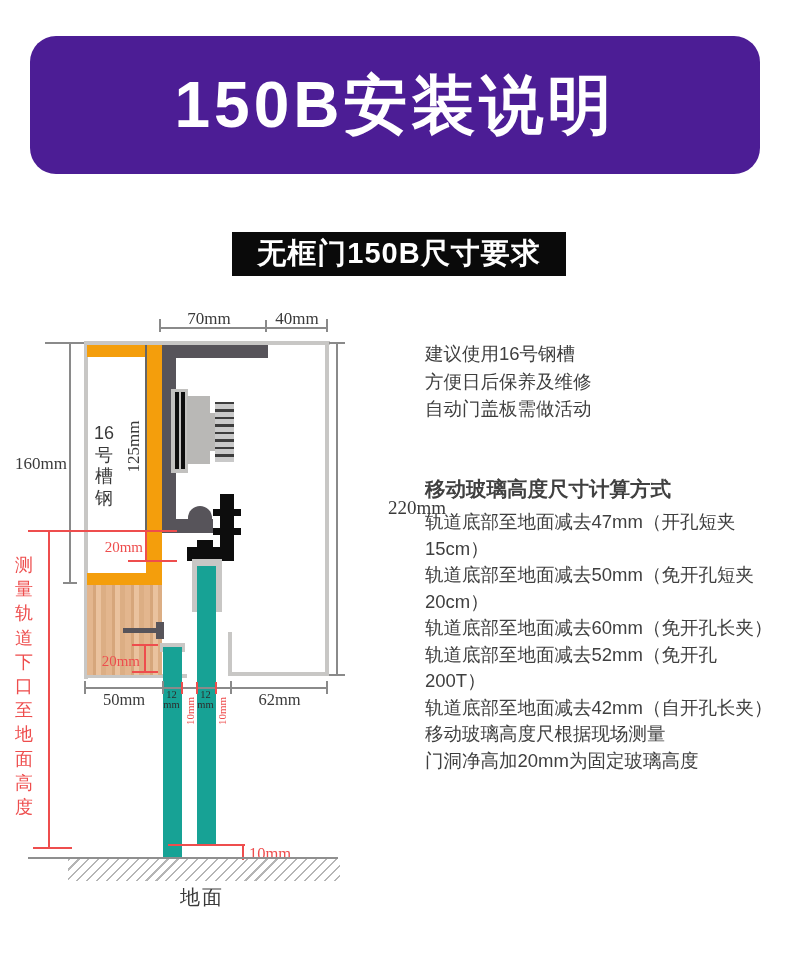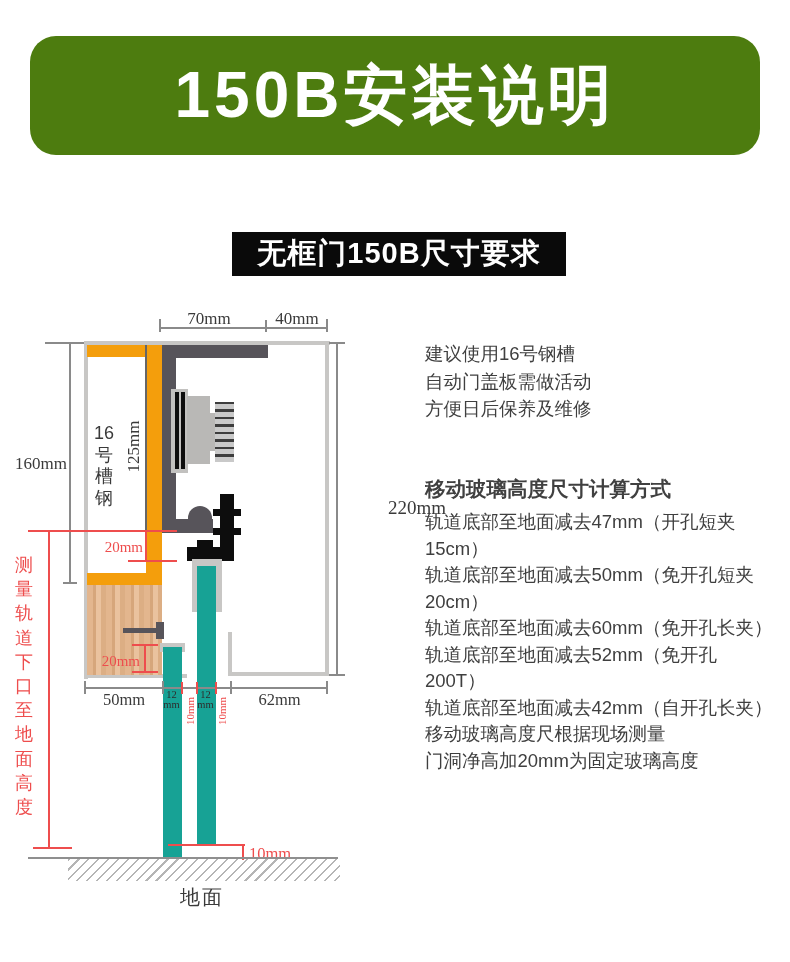--- a/index.html
+++ b/index.html
@@ -1,21 +1,21 @@
 <!DOCTYPE html>
 <html><head>
 <meta charset="utf-8">
 <style>
   html,body{margin:0;padding:0;background:#ffffff;}
   .page{position:relative;width:790px;height:962px;background:#ffffff;overflow:hidden;
         font-family:"Liberation Sans",sans-serif;}
   .sh{position:absolute;display:block;}
 
   
-  .header{position:absolute;left:30px;top:36px;width:730px;height:119px;background:#4d7c0f;
+  .header{position:absolute;left:30px;top:36px;width:730px;height:138px;background:#4c1d95;
           border-radius:26px;display:flex;align-items:center;justify-content:center;}
   .header-title{color:#ffffff;font-size:64px;font-weight:bold;letter-spacing:4px;}
   .section-banner{position:absolute;left:232px;top:232px;width:334px;height:44px;background:#0a0a0a;
           display:flex;align-items:center;justify-content:center;}
   .section-title{color:#ffffff;font-size:29px;font-weight:bold;letter-spacing:1px;}
 
   
   .c-gray{background:#c8c7c5;}
   .c-orange{background:#f49e0c;}
   .c-dark{background:#57545a;}
@@ -164,22 +164,22 @@
   <span class="sh c-red" style="left:168px;top:844px;width:77px;height:2px"></span>
   <span class="sh c-red" style="left:242px;top:844px;width:2px;height:16px"></span>
   <div class="dim red-t" style="left:249px;top:845px;width:52px;font-size:16.5px;">10mm</div>
 
   <span class="sh" style="left:28px;top:857px;width:310px;height:2px;background:#8f8f8f;"></span>
   <span class="sh hatch" style="left:68px;top:859px;width:272px;height:22px;"></span>
   <div class="ground-label">地面</div>
 
   <div class="notes-intro">
     <div>建议使用16号钢槽</div>
+    <div>方便日后保养及维修</div>
     <div>自动门盖板需做活动</div>
-    <div>方便日后保养及维修</div>
   </div>
 
   <div class="notes-calc">
     <div class="calc-title">移动玻璃高度尺寸计算方式</div>
     <div>轨道底部至地面减去47mm（开孔短夹15cm）</div>
     <div>轨道底部至地面减去50mm（免开孔短夹20cm）</div>
     <div>轨道底部至地面减去60mm（免开孔长夹）</div>
     <div>轨道底部至地面减去52mm（免开孔200T）</div>
     <div>轨道底部至地面减去42mm（自开孔长夹）</div>
     <div>移动玻璃高度尺根据现场测量</div>

